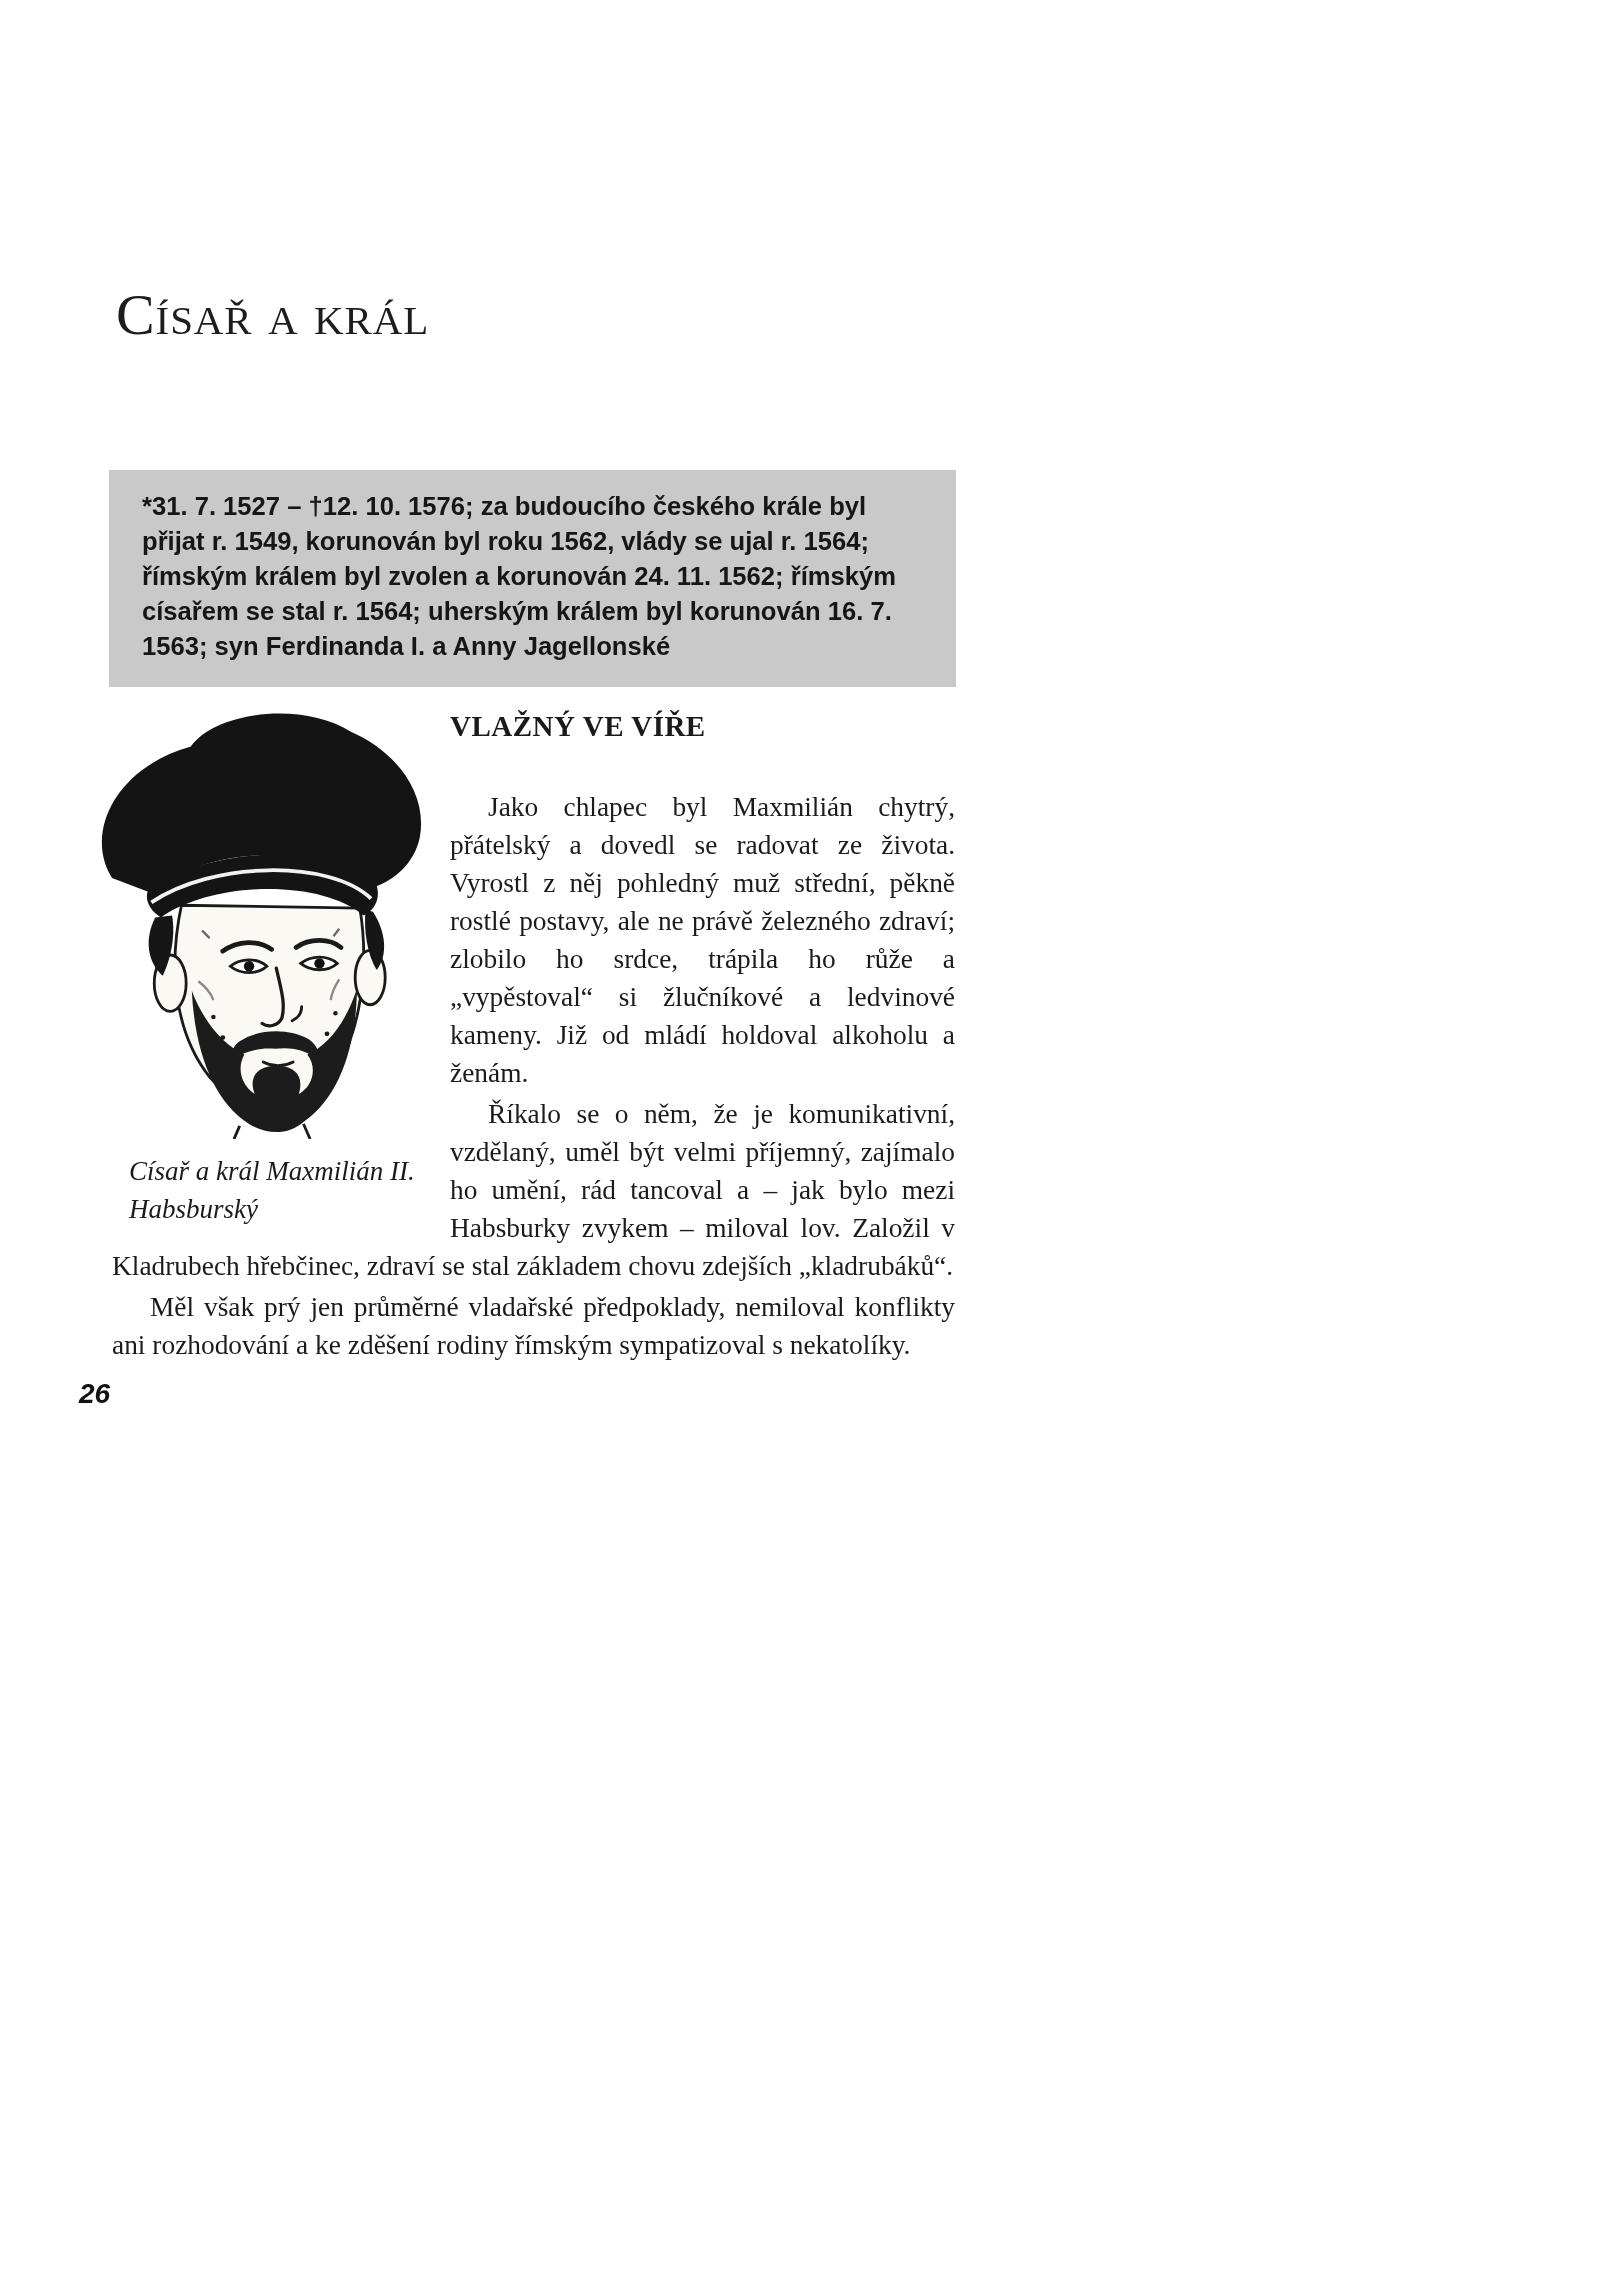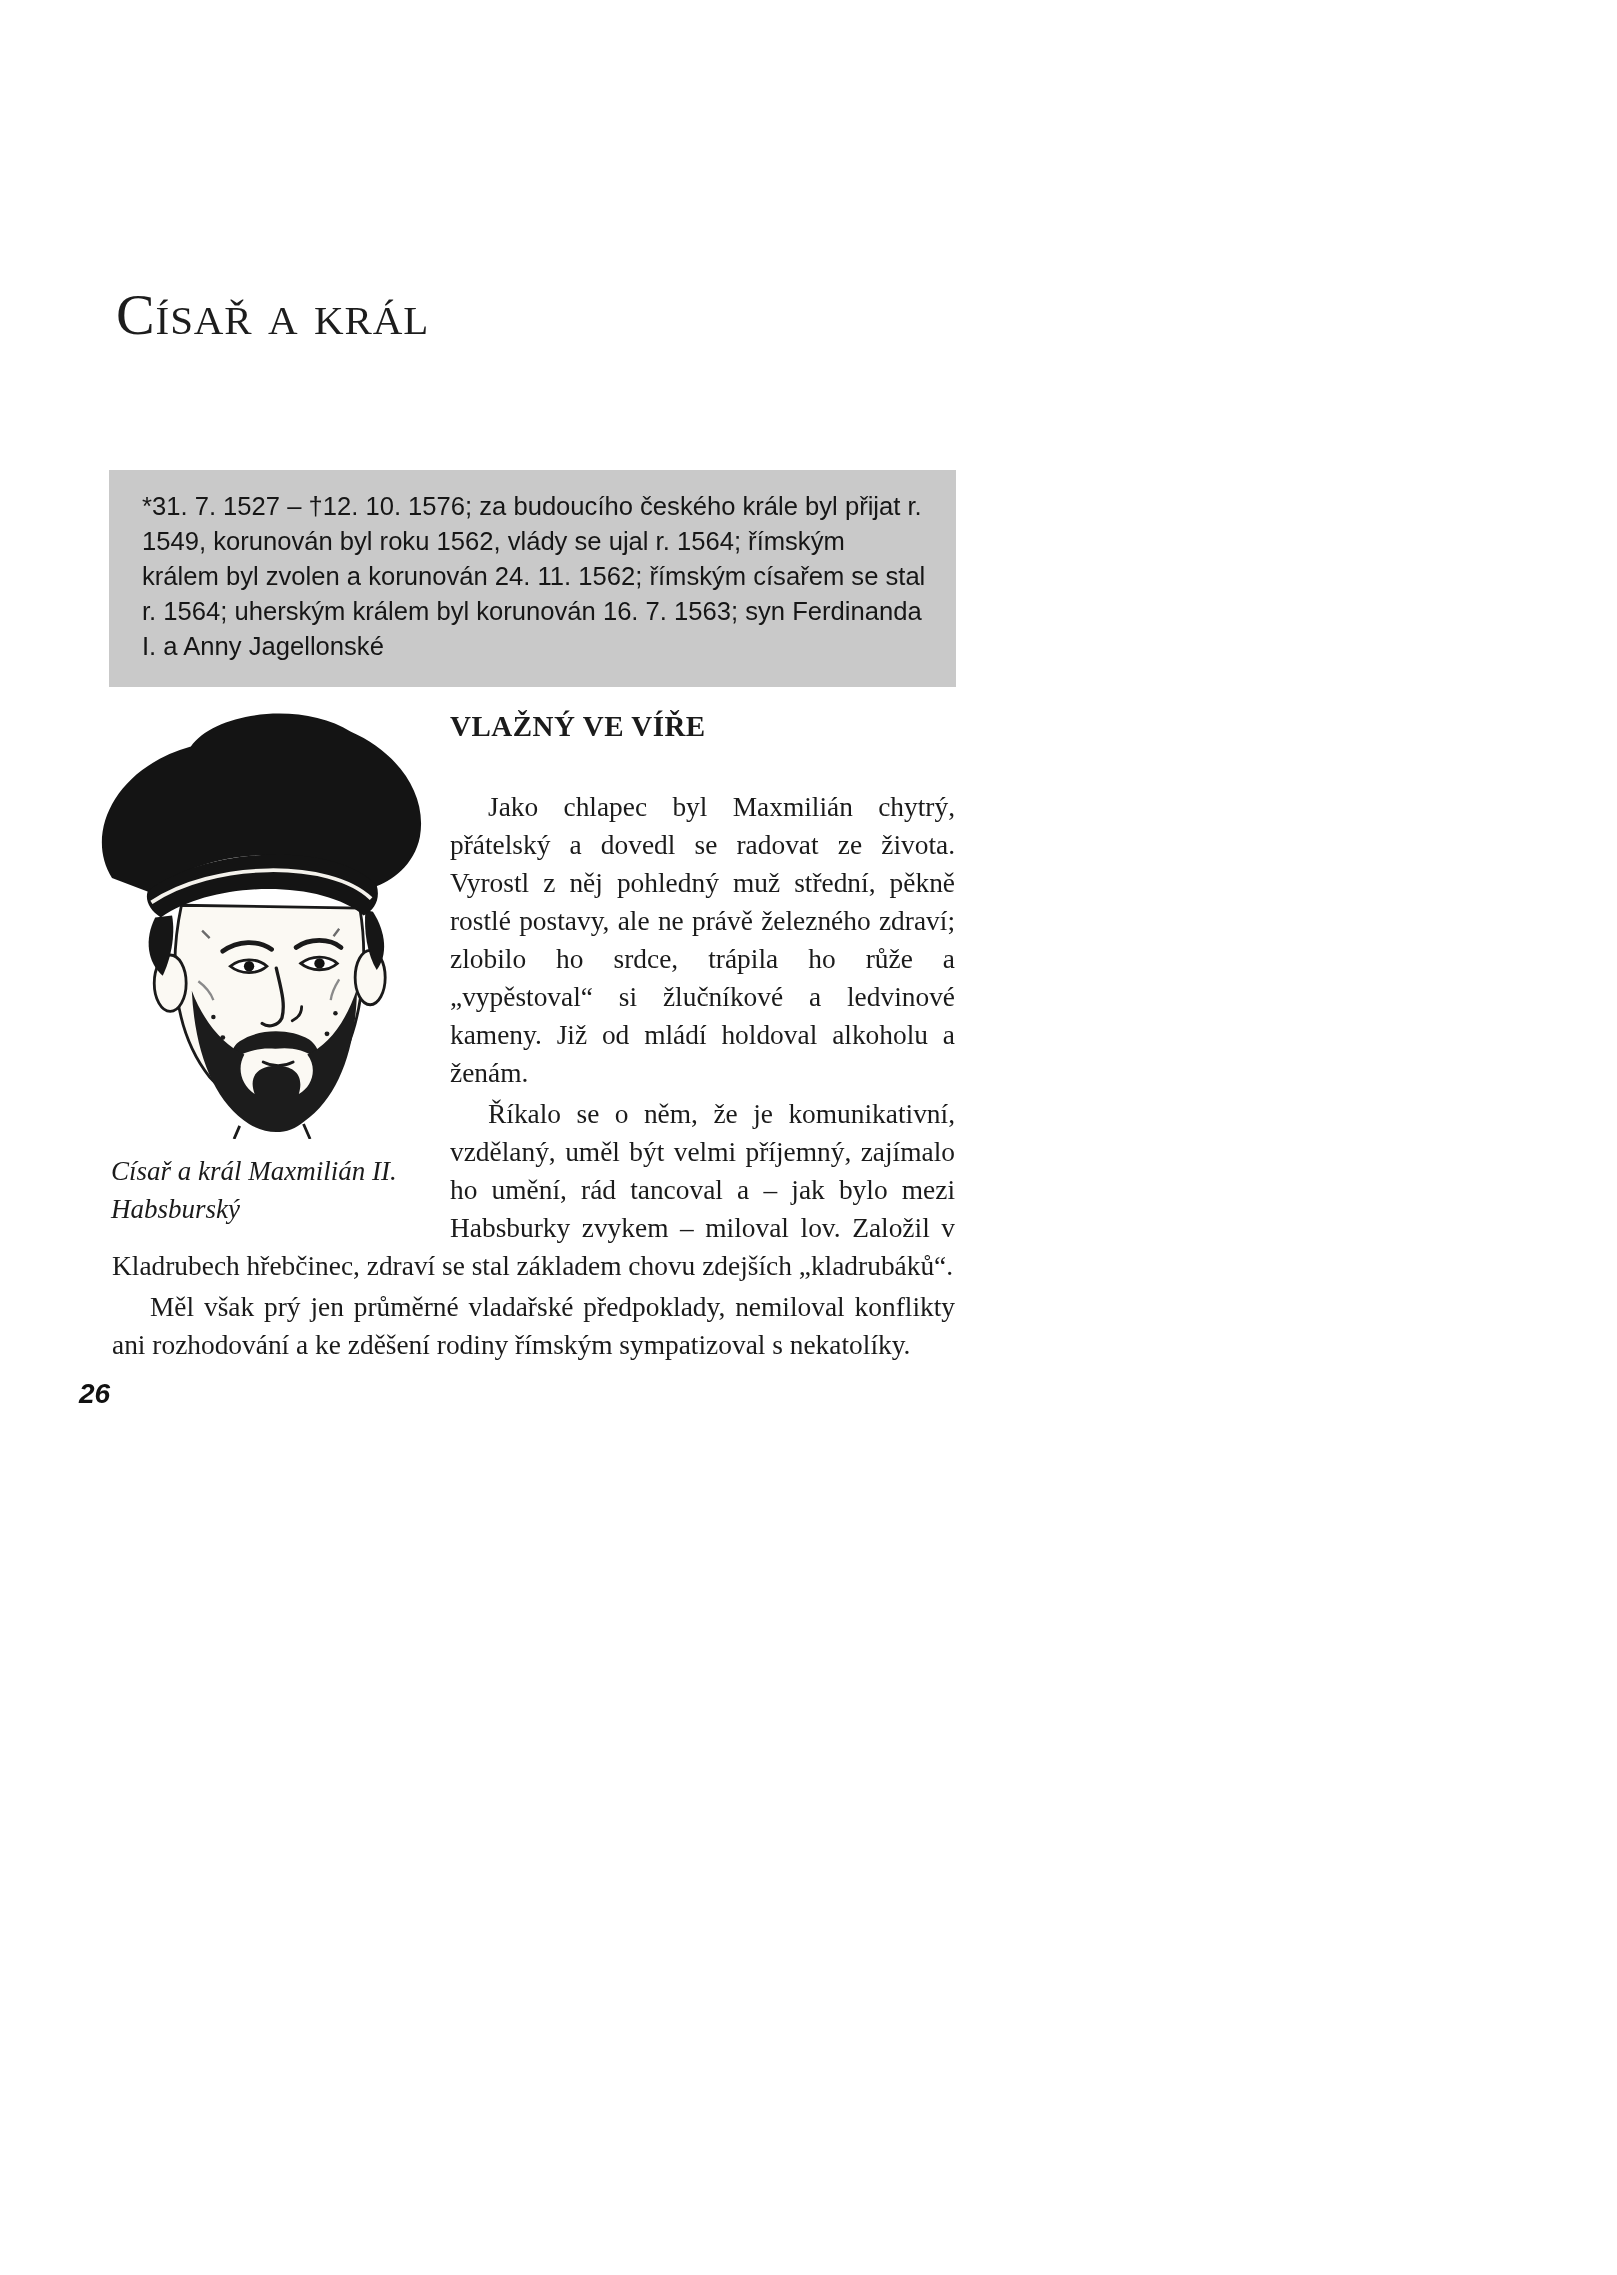--- a/index.html
+++ b/index.html
@@ -20,21 +20,21 @@
     font-size: 58px; line-height: 69px;
     letter-spacing: 0.9px; color: #1d1d1d;
   }
 
   
   .infobox {
     position: absolute; left: 109px; top: 470px; width: 847px;
     background: #c9c9c9;
     padding: 19px 28px 23px 33px;
     font-family: "Liberation Sans", sans-serif;
-    font-weight: normal;
+    font-weight: bold;
     font-size: 25.6px; line-height: 35px;
     color: #161616;
     text-align: left;
   }
 
   
   .main {
     position: absolute; left: 109px; top: 694px; width: 849px;
     font-size: 27.4px; line-height: 38px;
     text-align: justify;
@@ -45,21 +45,21 @@
     width: 341px;
     margin: 0;
   }
   figure.portrait svg {
     display: block;
     width: 386px; height: 445px;
     margin-left: -52px;
   }
   figure.portrait figcaption {
     margin-top: 13.2px;
-    margin-left: 2px;
+    margin-left: 20px;
     font-style: italic;
     font-size: 27px; line-height: 38px;
     text-align: left;
     color: #1b1b1b;
     padding-right: 28px;
   }
   .section-heading {
     font-weight: bold;
     font-size: 29px;
     letter-spacing: 0.5px;

